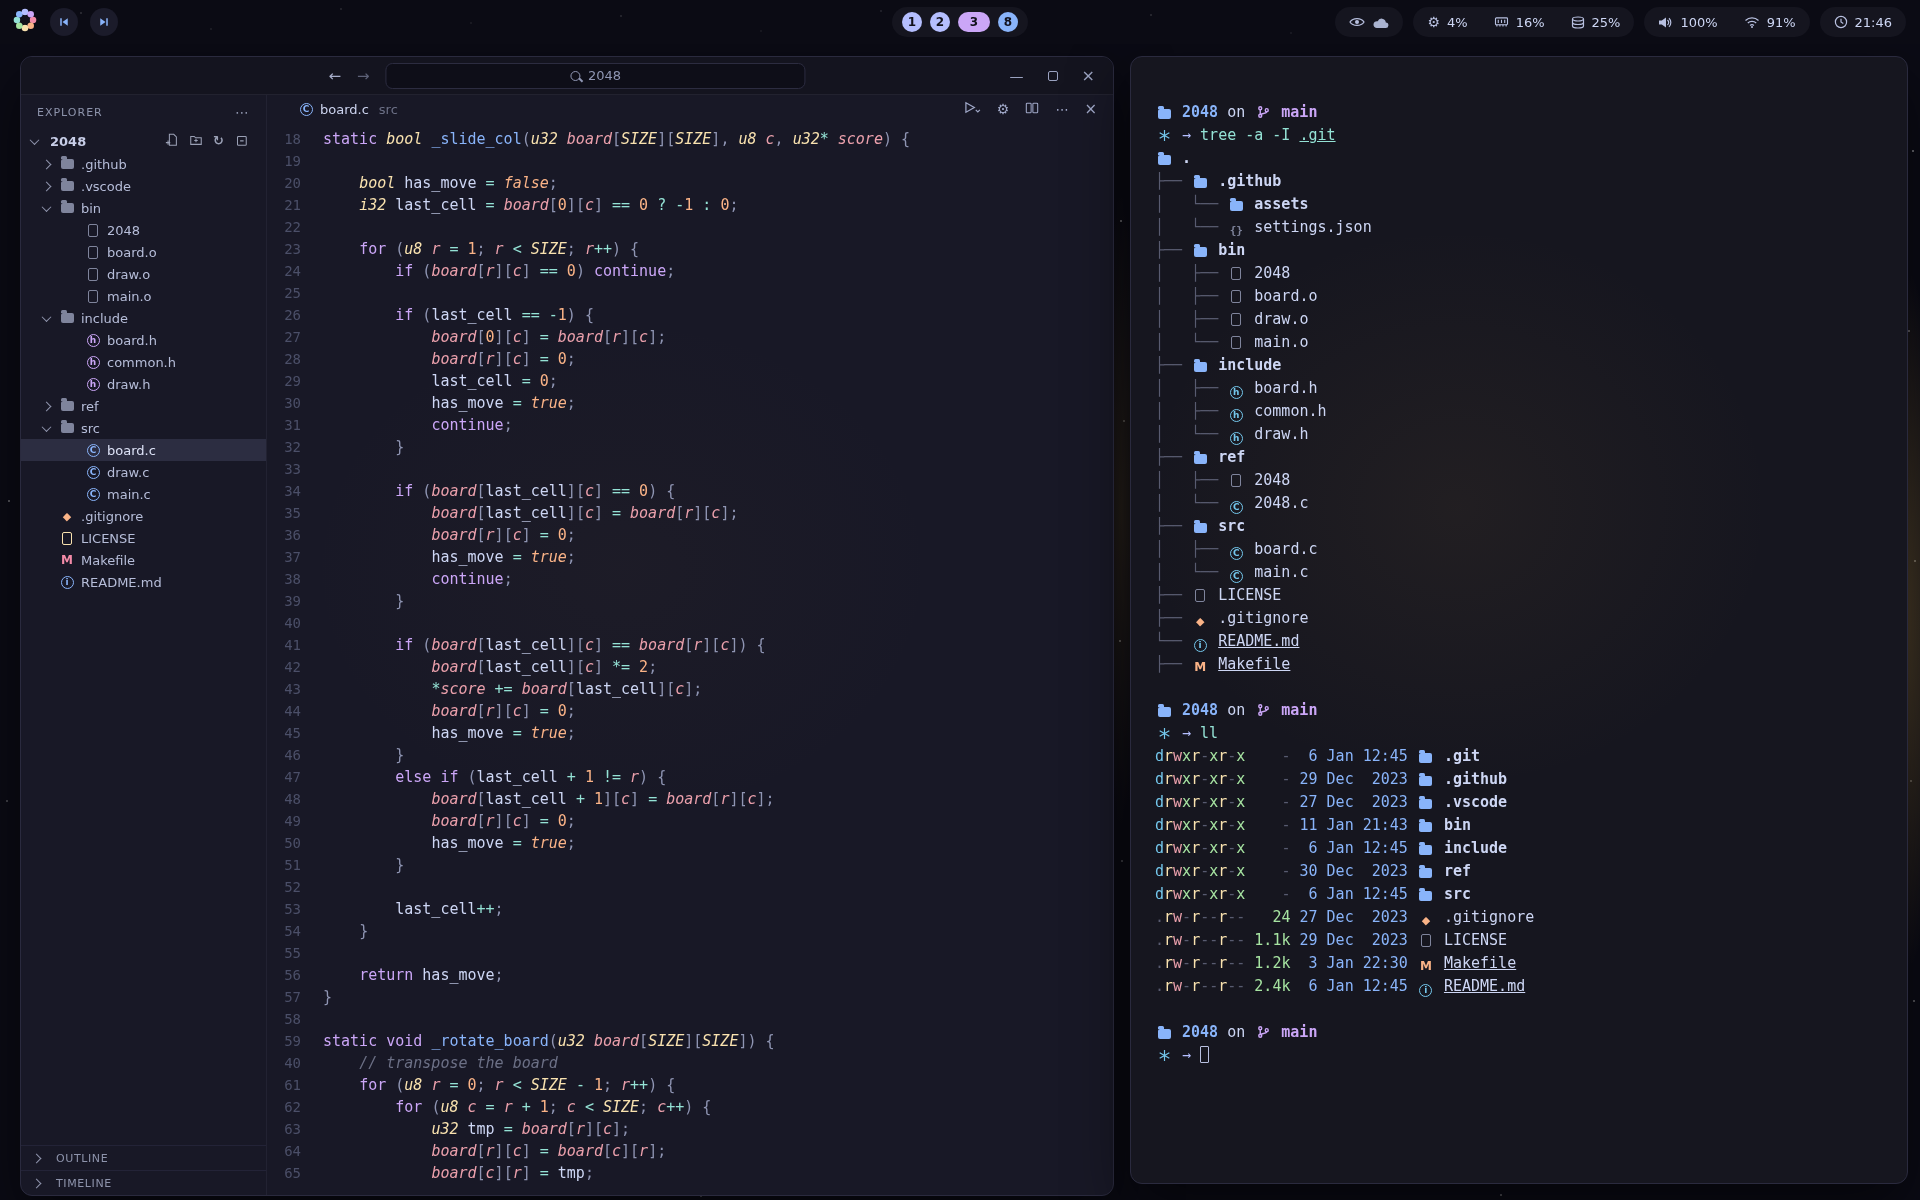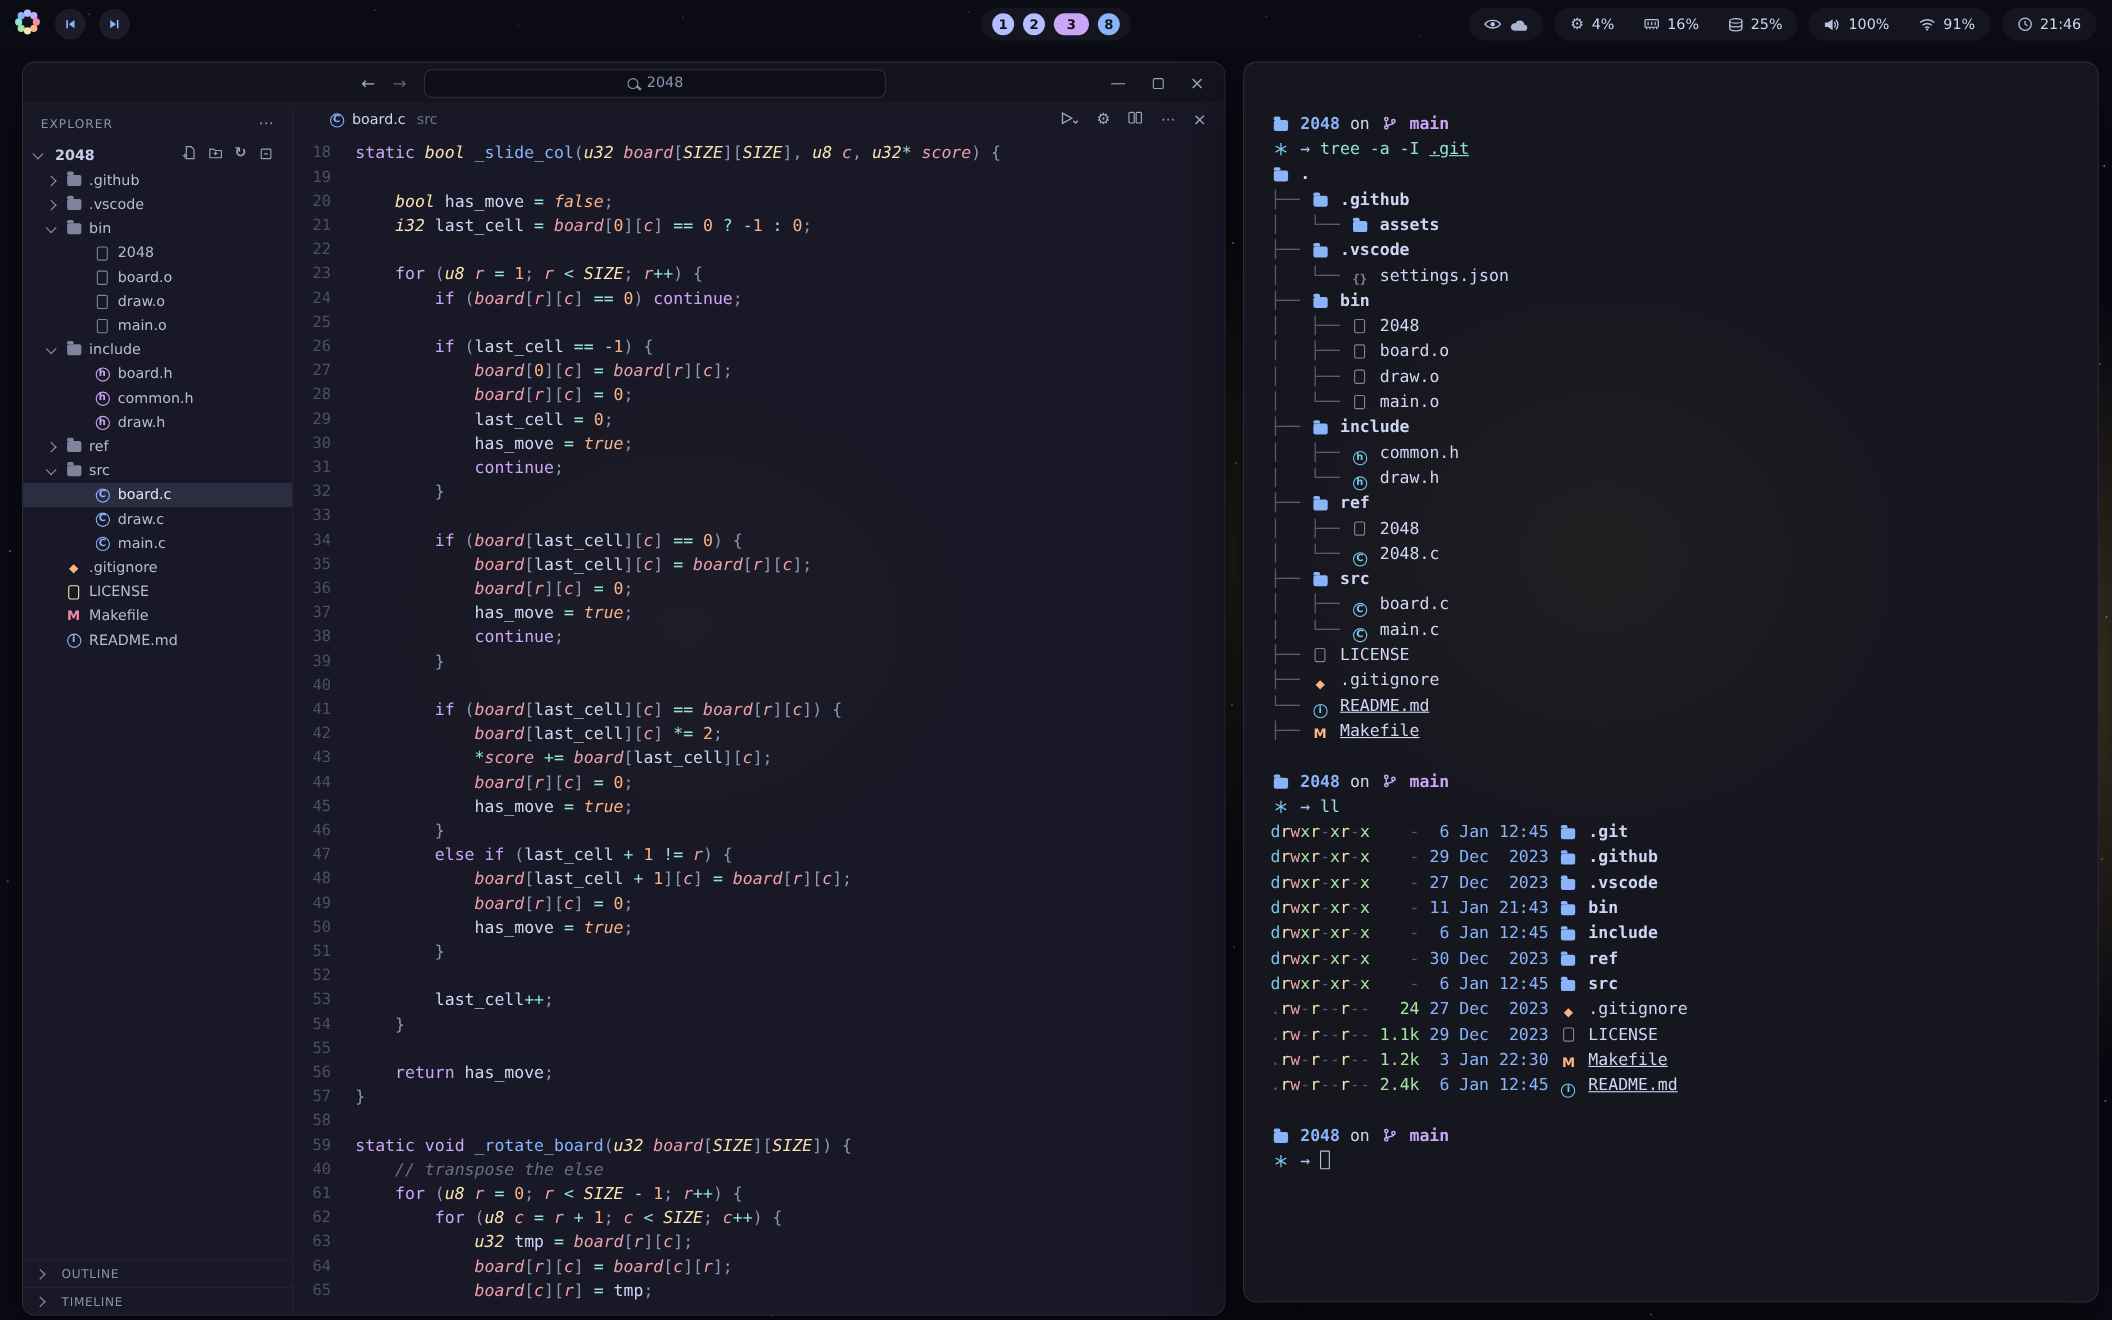--- a/index.html
+++ b/index.html
@@ -488,21 +488,21 @@
           <div class="code-line"><span class="ln">50</span><span class="lc">            <span class="tk-ident">has_move</span> <span class="tk-op">=</span> <span class="tk-const">true</span><span class="tk-punct">;</span></span></div>
           <div class="code-line"><span class="ln">51</span><span class="lc">        <span class="tk-punct">}</span></span></div>
           <div class="code-line"><span class="ln">52</span><span class="lc">&nbsp;</span></div>
           <div class="code-line"><span class="ln">53</span><span class="lc">        <span class="tk-ident">last_cell</span><span class="tk-op">++</span><span class="tk-punct">;</span></span></div>
           <div class="code-line"><span class="ln">54</span><span class="lc">    <span class="tk-punct">}</span></span></div>
           <div class="code-line"><span class="ln">55</span><span class="lc">&nbsp;</span></div>
           <div class="code-line"><span class="ln">56</span><span class="lc">    <span class="tk-kw">return</span> <span class="tk-ident">has_move</span><span class="tk-punct">;</span></span></div>
           <div class="code-line"><span class="ln">57</span><span class="lc"><span class="tk-punct">}</span></span></div>
           <div class="code-line"><span class="ln">58</span><span class="lc">&nbsp;</span></div>
           <div class="code-line"><span class="ln">59</span><span class="lc"><span class="tk-kw">static</span> <span class="tk-kw">void</span> <span class="tk-fn">_rotate_board</span><span class="tk-punct">(</span><span class="tk-type">u32</span> <span class="tk-param">board</span><span class="tk-punct">[</span><span class="tk-type">SIZE</span><span class="tk-punct">]</span><span class="tk-punct">[</span><span class="tk-type">SIZE</span><span class="tk-punct">]</span><span class="tk-punct">)</span> <span class="tk-punct">{</span></span></div>
-          <div class="code-line"><span class="ln">40</span><span class="lc">    <span class="tk-comment">// transpose the else</span></span></div>
+          <div class="code-line"><span class="ln">40</span><span class="lc">    <span class="tk-comment">// transpose the board</span></span></div>
           <div class="code-line"><span class="ln">61</span><span class="lc">    <span class="tk-kw">for</span> <span class="tk-punct">(</span><span class="tk-type">u8</span> <span class="tk-param">r</span> <span class="tk-op">=</span> <span class="tk-num">0</span><span class="tk-punct">;</span> <span class="tk-param">r</span> <span class="tk-op">&lt;</span> <span class="tk-type">SIZE</span> <span class="tk-op">-</span> <span class="tk-num">1</span><span class="tk-punct">;</span> <span class="tk-param">r</span><span class="tk-op">++</span><span class="tk-punct">)</span> <span class="tk-punct">{</span></span></div>
           <div class="code-line"><span class="ln">62</span><span class="lc">        <span class="tk-kw">for</span> <span class="tk-punct">(</span><span class="tk-type">u8</span> <span class="tk-param">c</span> <span class="tk-op">=</span> <span class="tk-param">r</span> <span class="tk-op">+</span> <span class="tk-num">1</span><span class="tk-punct">;</span> <span class="tk-param">c</span> <span class="tk-op">&lt;</span> <span class="tk-type">SIZE</span><span class="tk-punct">;</span> <span class="tk-param">c</span><span class="tk-op">++</span><span class="tk-punct">)</span> <span class="tk-punct">{</span></span></div>
           <div class="code-line"><span class="ln">63</span><span class="lc">            <span class="tk-type">u32</span> <span class="tk-ident">tmp</span> <span class="tk-op">=</span> <span class="tk-param">board</span><span class="tk-punct">[</span><span class="tk-param">r</span><span class="tk-punct">]</span><span class="tk-punct">[</span><span class="tk-param">c</span><span class="tk-punct">]</span><span class="tk-punct">;</span></span></div>
           <div class="code-line"><span class="ln">64</span><span class="lc">            <span class="tk-param">board</span><span class="tk-punct">[</span><span class="tk-param">r</span><span class="tk-punct">]</span><span class="tk-punct">[</span><span class="tk-param">c</span><span class="tk-punct">]</span> <span class="tk-op">=</span> <span class="tk-param">board</span><span class="tk-punct">[</span><span class="tk-param">c</span><span class="tk-punct">]</span><span class="tk-punct">[</span><span class="tk-param">r</span><span class="tk-punct">]</span><span class="tk-punct">;</span></span></div>
           <div class="code-line"><span class="ln">65</span><span class="lc">            <span class="tk-param">board</span><span class="tk-punct">[</span><span class="tk-param">c</span><span class="tk-punct">]</span><span class="tk-punct">[</span><span class="tk-param">r</span><span class="tk-punct">]</span> <span class="tk-op">=</span> <span class="tk-ident">tmp</span><span class="tk-punct">;</span></span></div>
         </div>
     </div>
   </div>
 </div>
 
@@ -512,28 +512,28 @@
           <circle cx="3.5" cy="11" r="1.6"></circle>
           <circle cx="10.5" cy="5" r="1.6"></circle>
           <path d="M3.5 4.6v4.8M10.5 6.6c0 2.6-7 1.4-7 3.8"></path>
         </svg></span><span style="color:#cba6f7;font-weight:bold;"> main</span></div>
     <div class="t-line"><span class="t-ico" style="color:#74c7ec"><svg width="13" height="13" viewBox="0 0 14 14" stroke="currentColor" stroke-width="1.3">
           <path d="M7 1v12M1.8 4l10.4 6M12.2 4L1.8 10"></path>
         </svg></span><span style="color:#cdd6f4;"> </span><span style="color:#b4befe;">→ </span><span style="color:#94e2d5;">tree -a -I </span><span style="color:#94e2d5;text-decoration:underline;">.git</span></div>
     <div class="t-line"><span class="t-ico" style="color:#89b4fa"><span class="ic-folder"></span></span><span style="color:#cdd6f4;font-weight:bold;"> .</span></div>
     <div class="t-line"><span style="color:#585b70;">├── </span><span class="t-ico" style="color:#89b4fa"><span class="ic-folder"></span></span><span style="color:#cdd6f4;font-weight:bold;"> .github</span></div>
     <div class="t-line"><span style="color:#585b70;">│   └── </span><span class="t-ico" style="color:#89b4fa"><span class="ic-folder"></span></span><span style="color:#cdd6f4;font-weight:bold;"> assets</span></div>
-    <div class="t-line"><span style="color:#585b70;">├── </span><span class="t-ico" style="color:#89b4fa"><span class="ic-folder"></span></span><span style="color:#cdd6f4;font-weight:bold;"> .vscode</span></div>
     <div class="t-line"><span style="color:#585b70;">│   └── </span><span class="t-ico" style="color:#7f849c"><span class="ic-braces">{}</span></span><span style="color:#cdd6f4;"> settings.json</span></div>
     <div class="t-line"><span style="color:#585b70;">├── </span><span class="t-ico" style="color:#89b4fa"><span class="ic-folder"></span></span><span style="color:#cdd6f4;font-weight:bold;"> bin</span></div>
     <div class="t-line"><span style="color:#585b70;">│   ├── </span><span class="t-ico" style="color:#7f849c"><span class="ic-file"></span></span><span style="color:#cdd6f4;"> 2048</span></div>
     <div class="t-line"><span style="color:#585b70;">│   ├── </span><span class="t-ico" style="color:#7f849c"><span class="ic-file"></span></span><span style="color:#cdd6f4;"> board.o</span></div>
     <div class="t-line"><span style="color:#585b70;">│   ├── </span><span class="t-ico" style="color:#7f849c"><span class="ic-file"></span></span><span style="color:#cdd6f4;"> draw.o</span></div>
     <div class="t-line"><span style="color:#585b70;">│   └── </span><span class="t-ico" style="color:#7f849c"><span class="ic-file"></span></span><span style="color:#cdd6f4;"> main.o</span></div>
     <div class="t-line"><span style="color:#585b70;">├── </span><span class="t-ico" style="color:#89b4fa"><span class="ic-folder"></span></span><span style="color:#cdd6f4;font-weight:bold;"> include</span></div>
+    <div class="t-line"><span style="color:#585b70;">│   ├── </span><span class="t-ico" style="color:#74c7ec"><span class="ic-badge">h</span></span><span style="color:#cdd6f4;"> board.h</span></div>
     <div class="t-line"><span style="color:#585b70;">│   ├── </span><span class="t-ico" style="color:#74c7ec"><span class="ic-badge">h</span></span><span style="color:#cdd6f4;"> common.h</span></div>
     <div class="t-line"><span style="color:#585b70;">│   └── </span><span class="t-ico" style="color:#74c7ec"><span class="ic-badge">h</span></span><span style="color:#cdd6f4;"> draw.h</span></div>
     <div class="t-line"><span style="color:#585b70;">├── </span><span class="t-ico" style="color:#89b4fa"><span class="ic-folder"></span></span><span style="color:#cdd6f4;font-weight:bold;"> ref</span></div>
     <div class="t-line"><span style="color:#585b70;">│   ├── </span><span class="t-ico" style="color:#7f849c"><span class="ic-file"></span></span><span style="color:#cdd6f4;"> 2048</span></div>
     <div class="t-line"><span style="color:#585b70;">│   └── </span><span class="t-ico" style="color:#74c7ec"><span class="ic-badge">C</span></span><span style="color:#cdd6f4;"> 2048.c</span></div>
     <div class="t-line"><span style="color:#585b70;">├── </span><span class="t-ico" style="color:#89b4fa"><span class="ic-folder"></span></span><span style="color:#cdd6f4;font-weight:bold;"> src</span></div>
     <div class="t-line"><span style="color:#585b70;">│   ├── </span><span class="t-ico" style="color:#74c7ec"><span class="ic-badge">C</span></span><span style="color:#cdd6f4;"> board.c</span></div>
     <div class="t-line"><span style="color:#585b70;">│   └── </span><span class="t-ico" style="color:#74c7ec"><span class="ic-badge">C</span></span><span style="color:#cdd6f4;"> main.c</span></div>
     <div class="t-line"><span style="color:#585b70;">├── </span><span class="t-ico" style="color:#7f849c"><span class="ic-file"></span></span><span style="color:#cdd6f4;"> LICENSE</span></div>
     <div class="t-line"><span style="color:#585b70;">├── </span><span class="t-ico" style="color:#fab387"><span class="ic-git">◆</span></span><span style="color:#cdd6f4;"> .gitignore</span></div>

